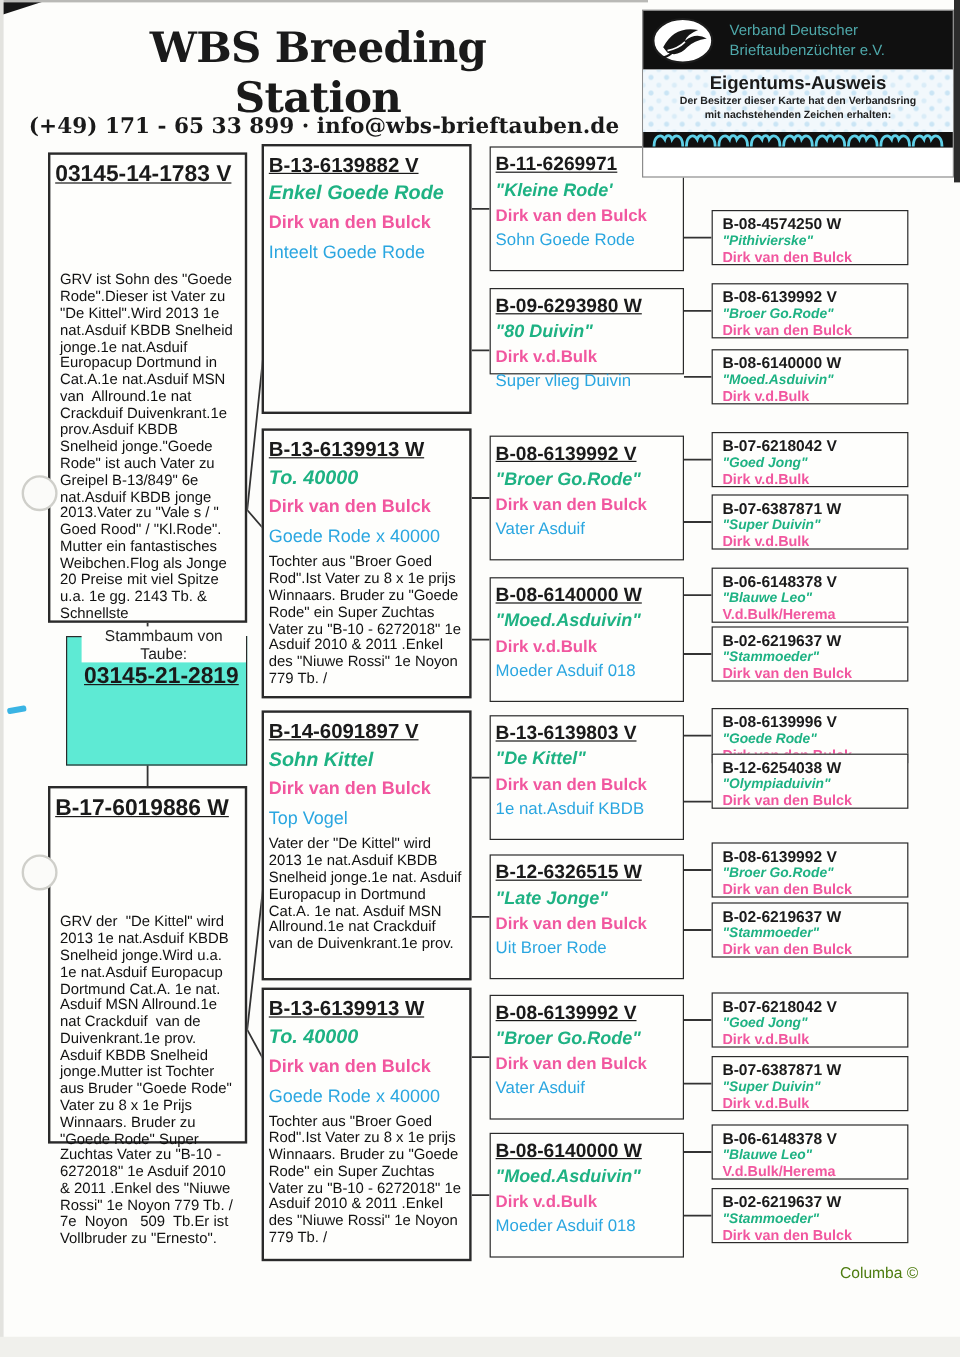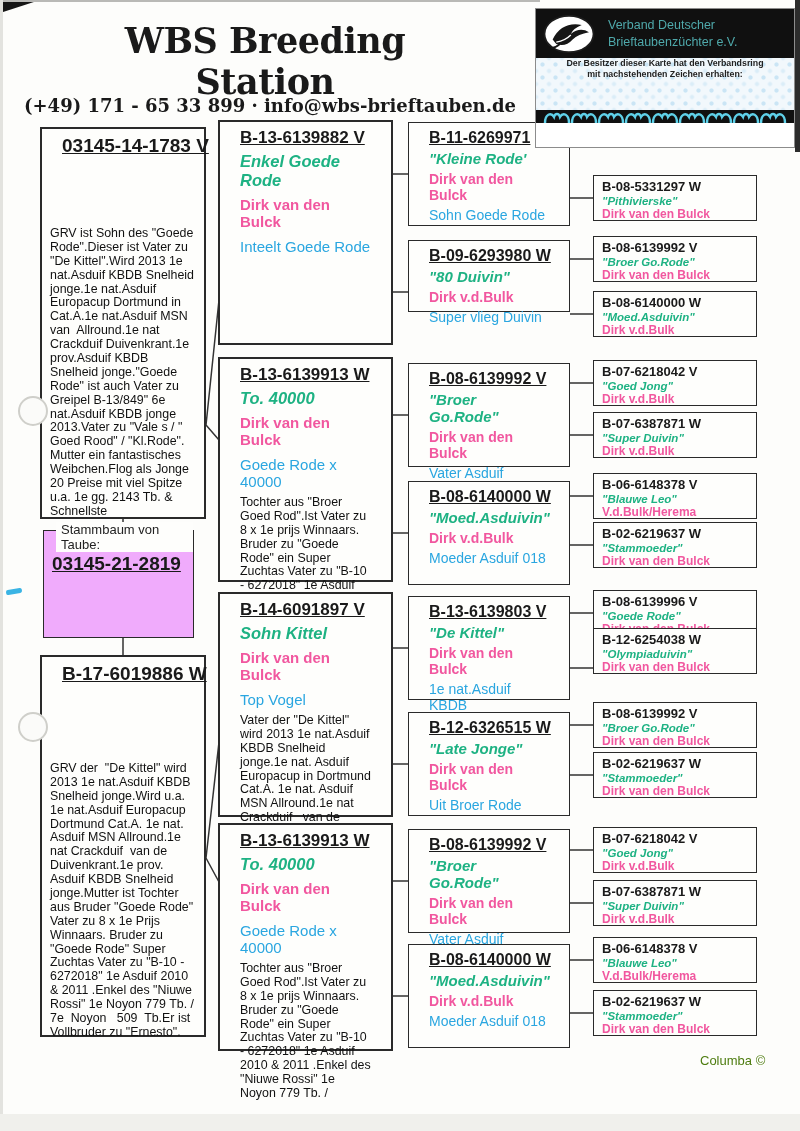--- a/index.html
+++ b/index.html
@@ -30,21 +30,21 @@
         background-image:radial-gradient(circle,rgba(110,185,228,.30) 0 1.6px,transparent 2.6px),
                          radial-gradient(circle,rgba(110,185,228,.18) 0 1.6px,transparent 2.6px);
         background-size:13px 13px,13px 13px;background-position:0 0,6.5px 6.5px;}
   .card-title{font-size:15.5px;font-weight:700;padding-top:3px;}
   .card-sub{font-size:8.8px;font-weight:700;line-height:1.3;color:#222;}
   .card-dv{height:26px;background:rgba(255,255,255,.6);border-top:1px solid #9a9a9a;text-align:center;
         font-size:21px;font-weight:700;letter-spacing:1px;line-height:26px;}
   .card-band{height:13px;background:#101010;text-align:center;overflow:hidden;}
   
   .box{position:absolute;background:#fefefc;border:2px solid #2a2a2a;box-sizing:border-box;
-       padding:6px 20px;z-index:2;}
+       padding:6px 4px;z-index:2;}
   .g1{width:166px;}
   .g2{width:175px;}
   .g3{width:162px;border-width:1.5px;}
   .g4{width:164px;height:46px;border-width:1.5px;padding:4px 8px;}
   .ring{font-weight:700;text-decoration:underline;white-space:nowrap;}
   .g1 .ring{font-size:19px;}
   .g2 .ring{font-size:17px;margin-bottom:2px;}
   .g3 .ring{font-size:16px;margin-bottom:3px;}
   .g4 .ring{font-size:13px;text-decoration:none;line-height:1.15;}
   .pname{font-weight:700;font-style:italic;color:var(--green);}
@@ -54,22 +54,22 @@
   .breeder{font-weight:700;color:var(--pink);}
   .g2 .breeder{font-size:15px;margin:6px 0;}
   .g3 .breeder{font-size:14px;margin:4px 0;}
   .g4 .breeder{font-size:12px;line-height:1.15;}
   .note{color:var(--blue);}
   .g2 .note{font-size:15px;margin:8px 0 6px;}
   .g3 .note{font-size:14px;margin-top:4px;}
   .bodytxt{font-size:12.4px;line-height:1.12;white-space:pre-wrap;color:#111;}
   .g1 .bodytxt{position:absolute;left:8px;right:6px;}
   
-  #stb{position:absolute;left:43px;top:530px;width:151px;height:108px;border:1.5px solid #2a2a2a;
-       background:#f0abfc;z-index:2;box-sizing:border-box;}
+  #stb{position:absolute;left:55px;top:530px;width:151px;height:108px;border:1.5px solid #2a2a2a;
+       background:#5eead4;z-index:2;box-sizing:border-box;text-align:center;}
   #stb-label{position:absolute;top:-9px;left:12px;background:#fefefc;padding:0 5px;font-size:13px;color:#222;}
   #stb-ring{margin:22px 0 0 8px;font-size:19px;font-weight:700;text-decoration:underline;}
   #connectors{position:absolute;left:0;top:0;z-index:1;}
   #footer-credit{position:absolute;left:700px;top:1053px;font-size:13px;color:#4d7c0f;}
 </style>
 </head>
 <body>
 
 <div id="page">
 
@@ -102,20 +102,21 @@
         <path d="M12 28 Q22 8 44 12 Q34 16 32 22 Q42 14 52 20 Q40 22 34 28 Q26 37 16 33 Z" fill="#161616"></path>
         <path d="M16 31 Q26 29 32 23" stroke="#fff" stroke-width="1.5" fill="none"></path>
         <path d="M20 33 Q14 38 10 37" stroke="#161616" stroke-width="2" fill="none"></path>
       </svg>
       <div class="card-org" style="color: rgb(79, 169, 171);">
         <div>Verband Deutscher</div>
         <div>Brieftaubenzüchter e.V.</div>
       </div>
     </div>
     <div class="card-mid">
+      <div class="card-title">Eigentums-Ausweis</div>
       <div class="card-sub">Der Besitzer dieser Karte hat den Verbandsring</div>
       <div class="card-sub">mit nachstehenden Zeichen erhalten:</div>
     </div>
     <div class="card-band">
       <svg width="244" height="13" viewBox="0 0 244 13">
         <defs>
             <path id="bg1" d="M2 12 C2 3 8 1 11 6 C12 2 16 2 17 6 C20 1 26 3 26 12" stroke="#5fd0e8" stroke-width="2.4" fill="none"></path>
           </defs>
         <use href="#bg1" x="0"></use>
           <use href="#bg1" x="27"></use>
@@ -134,21 +135,21 @@
     <div class="ring">03145-14-1783 V</div>
     <div class="bodytxt" style="top:98px">GRV ist Sohn des "Goede Rode".Dieser ist Vater zu "De Kittel".Wird 2013 1e nat.Asduif KBDB Snelheid jonge.1e nat.Asduif Europacup Dortmund in Cat.A.1e nat.Asduif MSN van  Allround.1e nat Crackduif Duivenkrant.1e prov.Asduif KBDB Snelheid jonge."Goede Rode" ist auch Vater zu Greipel B-13/849" 6e nat.Asduif KBDB jonge 2013.Vater zu "Vale s / " Goed Rood" / "Kl.Rode".
 Mutter ein fantastisches Weibchen.Flog als Jonge 20 Preise mit viel Spitze u.a. 1e gg. 2143 Tb. &amp; Schnellste</div>
   </div>
 
   <div id="stb">
     <div id="stb-label">Stammbaum von Taube:</div>
     <div id="stb-ring">03145-21-2819</div>
   </div>
 
-  <div class="box g1" style="left:40px;top:655px;height:382px">
+  <div class="box g1" style="left:40px;top:655px;height:298px">
     <div class="ring">B-17-6019886 W</div>
     <div class="bodytxt" style="top:105px">GRV der  "De Kittel" wird 2013 1e nat.Asduif KBDB Snelheid jonge.Wird u.a. 1e nat.Asduif Europacup Dortmund Cat.A. 1e nat. Asduif MSN Allround.1e nat Crackduif  van de Duivenkrant.1e prov. Asduif KBDB Snelheid jonge.Mutter ist Tochter aus Bruder "Goede Rode" Vater zu 8 x 1e Prijs Winnaars. Bruder zu "Goede Rode" Super Zuchtas Vater zu "B-10 - 6272018" 1e Asduif 2010 &amp; 2011 .Enkel des "Niuwe Rossi" 1e Noyon 779 Tb. / 7e  Noyon   509  Tb.Er ist Vollbruder zu "Ernesto".</div>
   </div>
 
   <div class="box g2" style="left:218px;top:120px;height:225px">
     <div class="ring">B-13-6139882 V</div>
     <div class="pname">Enkel Goede Rode</div>
     <div class="breeder">Dirk van den Bulck</div>
     <div class="note">Inteelt Goede Rode</div>
   </div>
@@ -217,21 +218,21 @@
     <div class="note">Vater Asduif</div>
   </div>
   <div class="box g3" style="left:408px;top:944px;height:104px">
     <div class="ring">B-08-6140000 W</div>
     <div class="pname">"Moed.Asduivin"</div>
     <div class="breeder">Dirk v.d.Bulk</div>
     <div class="note">Moeder Asduif 018</div>
   </div>
 
   <div class="box g4" style="left:593px;top:175px">
-    <div class="ring">B-08-5331297 W</div>
+    <div class="ring">B-08-4574250 W</div>
     <div class="pname">"Pithivierske"</div>
     <div class="breeder">Dirk van den Bulck</div>
   </div>
   <div class="box g4" style="left:593px;top:236px">
     <div class="ring">B-08-6139992 V</div>
     <div class="pname">"Broer Go.Rode"</div>
     <div class="breeder">Dirk van den Bulck</div>
   </div>
   <div class="box g4" style="left:593px;top:291px">
     <div class="ring">B-08-6140000 W</div>

